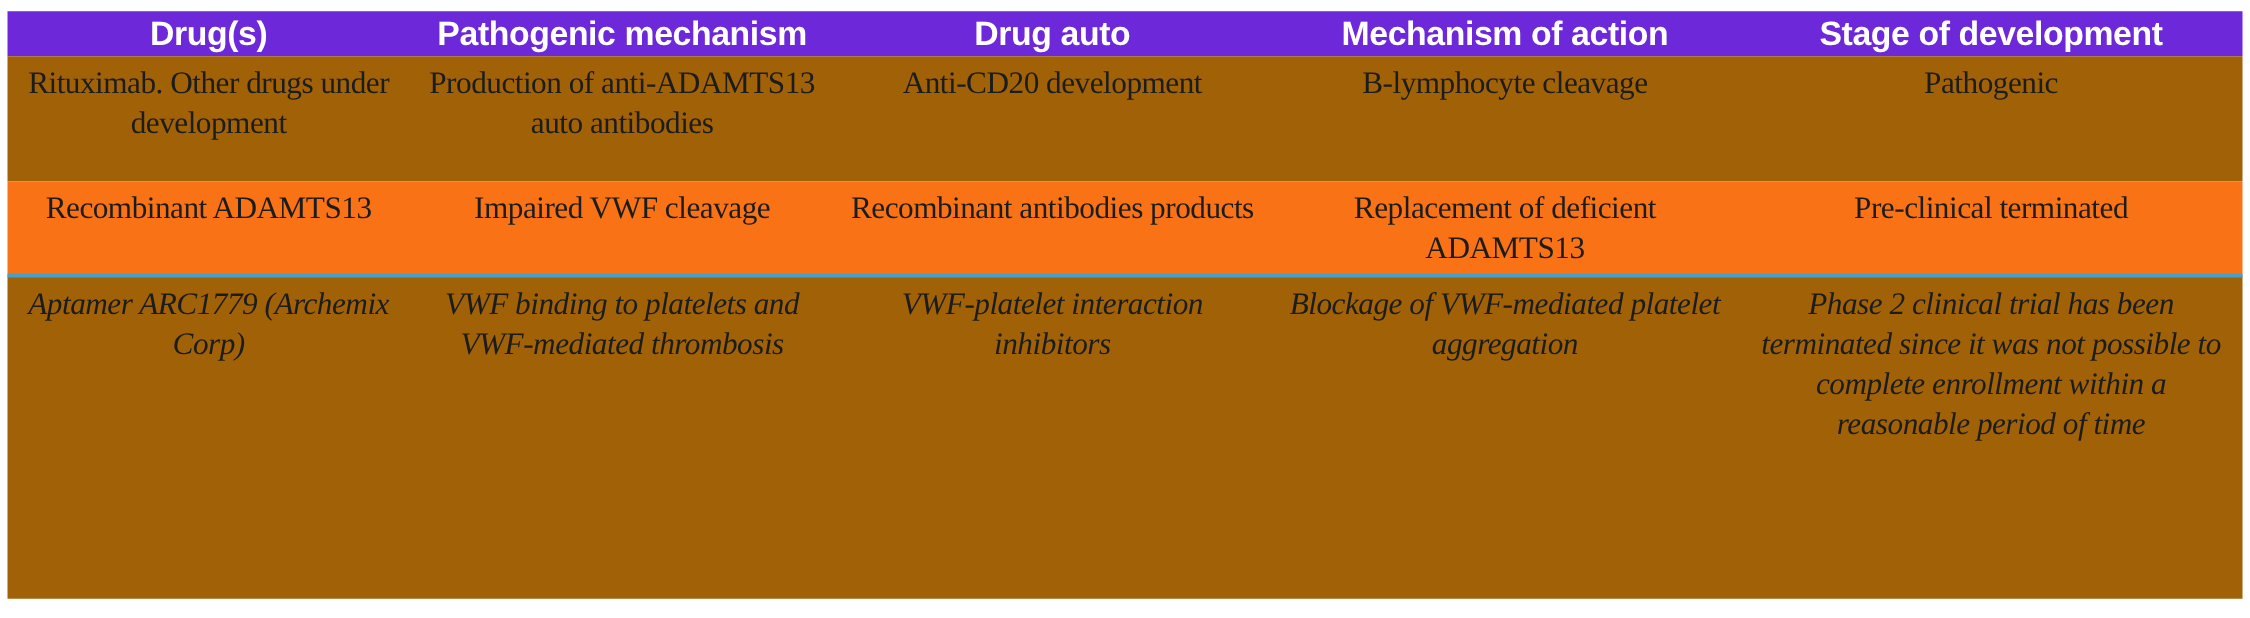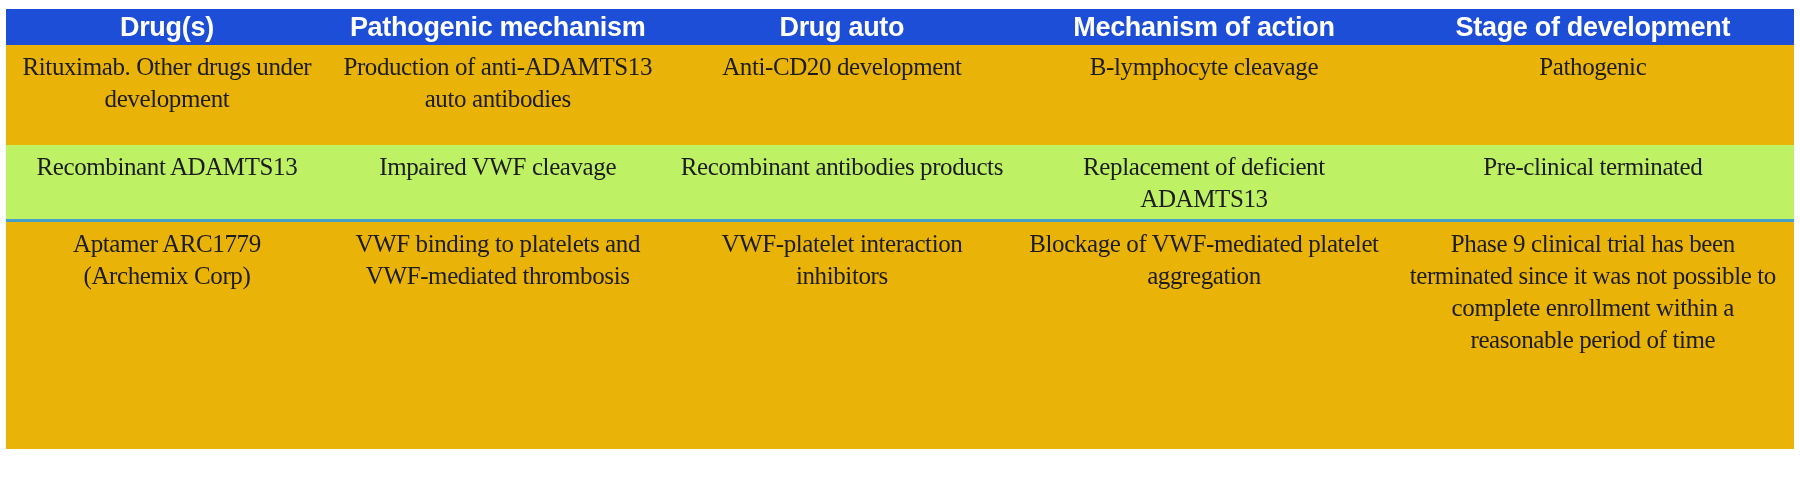--- a/index.html
+++ b/index.html
@@ -22,21 +22,21 @@
     table-layout: fixed;
   }
   
   col.c1 { width: 18%; }
   col.c2 { width: 19%; }
   col.c3 { width: 19.5%; }
   col.c4 { width: 21%; }
   col.c5 { width: 22.5%; }
 
   thead th {
-    background: #1d4ed8;
+    background: #6d28d9;
     color: #ffffff;
     font-family: "Liberation Sans", sans-serif;
     font-weight: bold;
     font-size: 27px;
     letter-spacing: -0.3px;
     height: 36px;
     padding: 0 4px;
     text-align: center;
     vertical-align: middle;
     box-sizing: border-box;
@@ -45,28 +45,28 @@
     box-sizing: border-box;
     vertical-align: top;
     text-align: center;
     font-size: 25px;
     line-height: 32px;
     letter-spacing: -0.4px;
     color: #1c1c1c;
     padding: 6px 12px 4px 12px;
     background: #ffffff;
   }
-  tr.row-plain td { background: #eab308; }
+  tr.row-plain td { background: #a16207; }
   tr.row-alt td {
-    background: #bef264;
+    background: #f97316;
     border-bottom: 3px solid #46a0c8;
   }
   tr.r0 td { height: 100px; }
   tr.r1 td { height: 68px; }
-  tr.r2 td { height: 228px; }
+  tr.r2 td { height: 258px; font-style: italic; }
   tr.r3 td { height: 70px; }
 </style>
 </head>
 <body>
 
 <div class="table-wrap">
   <table class="drug-table">
     <colgroup>
       <col class="c1">
         <col class="c2">
@@ -96,17 +96,17 @@
         <td>Impaired VWF cleavage</td>
         <td>Recombinant antibodies products</td>
         <td>Replacement of deficient ADAMTS13</td>
         <td>Pre-clinical terminated</td>
       </tr>
       <tr class="row-plain r2">
         <td>Aptamer ARC1779 (Archemix Corp)</td>
         <td>VWF binding to platelets and VWF-mediated thrombosis</td>
         <td>VWF-platelet interaction inhibitors</td>
         <td>Blockage of VWF-mediated platelet aggregation</td>
-        <td>Phase 9 clinical trial has been terminated since it was not possible to complete enrollment within a reasonable period of time</td>
+        <td>Phase 2 clinical trial has been terminated since it was not possible to complete enrollment within a reasonable period of time</td>
       </tr>
     </tbody>
   </table>
 </div>
 
 </body></html>

